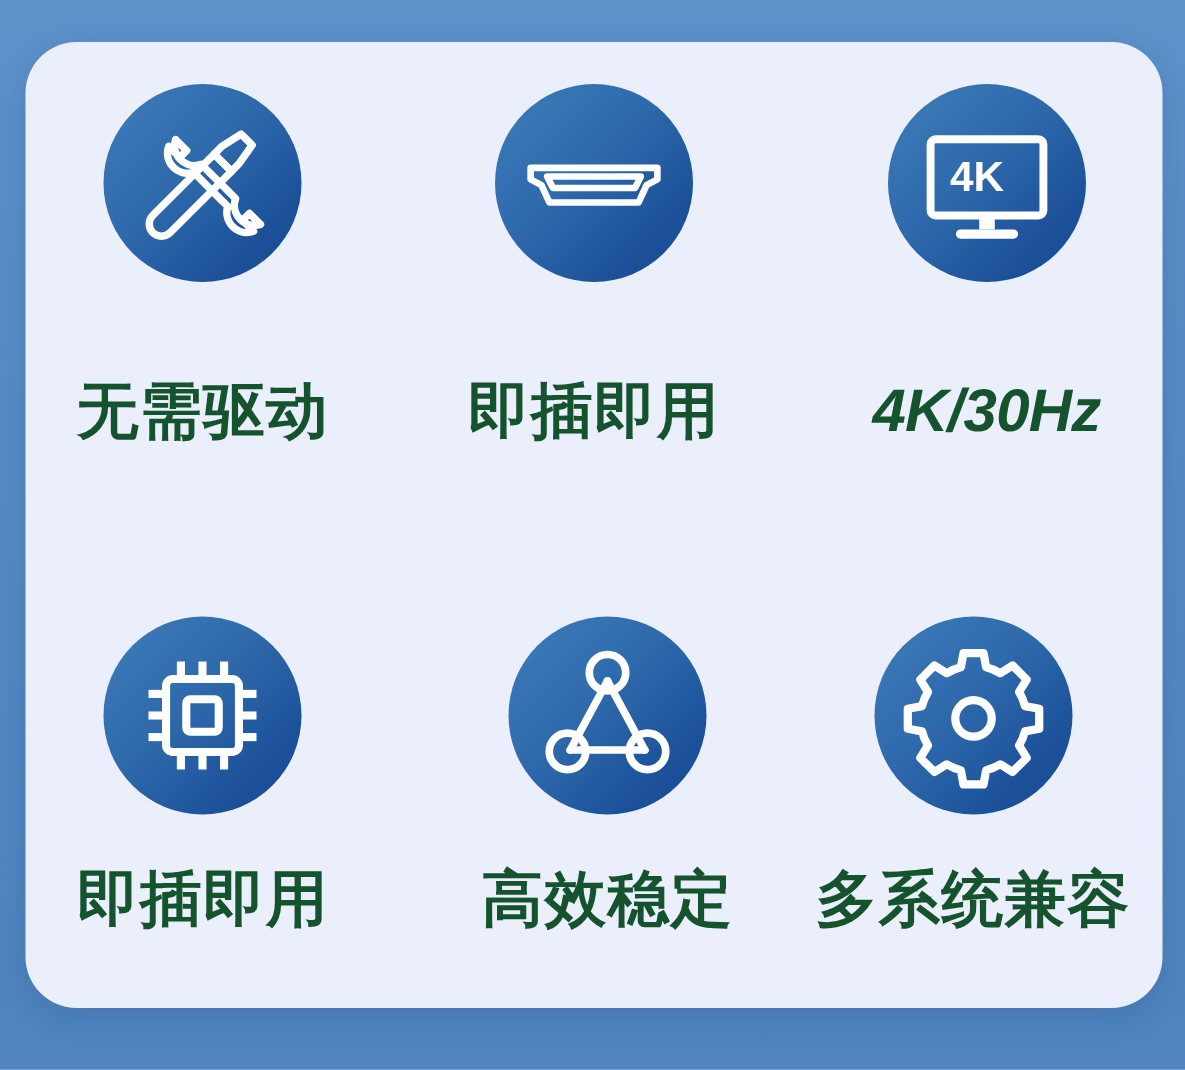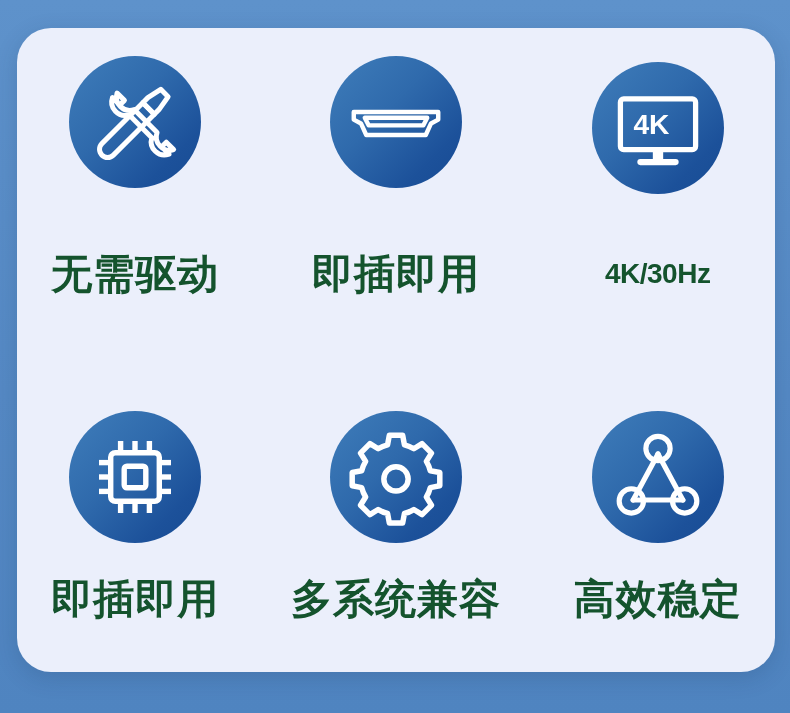--- a/index.html
+++ b/index.html
@@ -55,22 +55,23 @@
     margin-top:36px;
     font-size:41px;
     line-height:1;
     font-weight:bold;
     color:#14532d;
     letter-spacing:1px;
     white-space:nowrap;
     text-align:center;
   }
   .label.latin{
-    font-size:28px;
+    font-size:40px;
     letter-spacing:-0.5px;
+    font-style:italic;
   }
   
   .cell.r0{transform:translateY(-14px);gap:30px;}
   .cell.r1{transform:translateY(4px);}
 </style>
 </head>
 <body>
 
 <div id="page">
   <div id="card">
@@ -147,20 +148,36 @@
               <line x1="10" y1="50" x2="23" y2="50"></line>
               <line x1="10" y1="66" x2="23" y2="66"></line>
 
               <line x1="77" y1="34" x2="90" y2="34"></line>
               <line x1="77" y1="50" x2="90" y2="50"></line>
               <line x1="77" y1="66" x2="90" y2="66"></line>
             </svg>
           </span>
         </div>
         <div class="label">即插即用</div>
+      </div>
+
+      <div class="cell c2 r1">
+        <div class="badge">
+          <span>
+            <svg width="92" height="92" viewBox="0 0 100 100" fill="none" stroke="#ffffff" stroke-width="5.6" stroke-linecap="round">
+              <line x1="50" y1="25" x2="23" y2="75"></line>
+              <line x1="50" y1="25" x2="77" y2="75"></line>
+              <line x1="23" y1="75" x2="77" y2="75"></line>
+              <circle cx="50" cy="19" r="13.2" fill="none"></circle>
+              <circle cx="21" cy="76" r="13.2" fill="none"></circle>
+              <circle cx="79" cy="76" r="13.2" fill="none"></circle>
+            </svg>
+          </span>
+        </div>
+        <div class="label">高效稳定</div>
       </div>
 
       <div class="cell c1 r1">
         <div class="badge">
           <span>
             <svg width="98" height="98" viewBox="0 0 100 100" fill="none" stroke="#ffffff" stroke-width="5.6" stroke-linejoin="round" stroke-linecap="round">
               <path d="M43.2 7.5 L56.8 7.5 L58.6 17.2
                        A34 34 0 0 1 68.2 21.2 L76.6 16.0 L86.2 25.6 L81.0 34.0
                        A34 34 0 0 1 85.0 43.6 L94.7 45.4 L94.7 59.0 L85.0 60.8
                        A34 34 0 0 1 81.0 70.4 L86.2 78.8 L76.6 88.4 L68.2 83.2
@@ -169,31 +186,15 @@
                        A34 34 0 0 1 15.0 60.8 L5.3 59.0 L5.3 45.4 L15.0 43.6
                        A34 34 0 0 1 19.0 34.0 L13.8 25.6 L23.4 16.0 L31.8 21.2
                        A34 34 0 0 1 41.4 17.2 Z"></path>
               <circle cx="50" cy="52" r="12.4"></circle>
             </svg>
           </span>
         </div>
         <div class="label">多系统兼容</div>
       </div>
 
-      <div class="cell c2 r1">
-        <div class="badge">
-          <span>
-            <svg width="92" height="92" viewBox="0 0 100 100" fill="none" stroke="#ffffff" stroke-width="5.6" stroke-linecap="round">
-              <line x1="50" y1="25" x2="23" y2="75"></line>
-              <line x1="50" y1="25" x2="77" y2="75"></line>
-              <line x1="23" y1="75" x2="77" y2="75"></line>
-              <circle cx="50" cy="19" r="13.2" fill="none"></circle>
-              <circle cx="21" cy="76" r="13.2" fill="none"></circle>
-              <circle cx="79" cy="76" r="13.2" fill="none"></circle>
-            </svg>
-          </span>
-        </div>
-        <div class="label">高效稳定</div>
-      </div>
-
     </div>
   </div>
 </div>
 
 </body></html>

